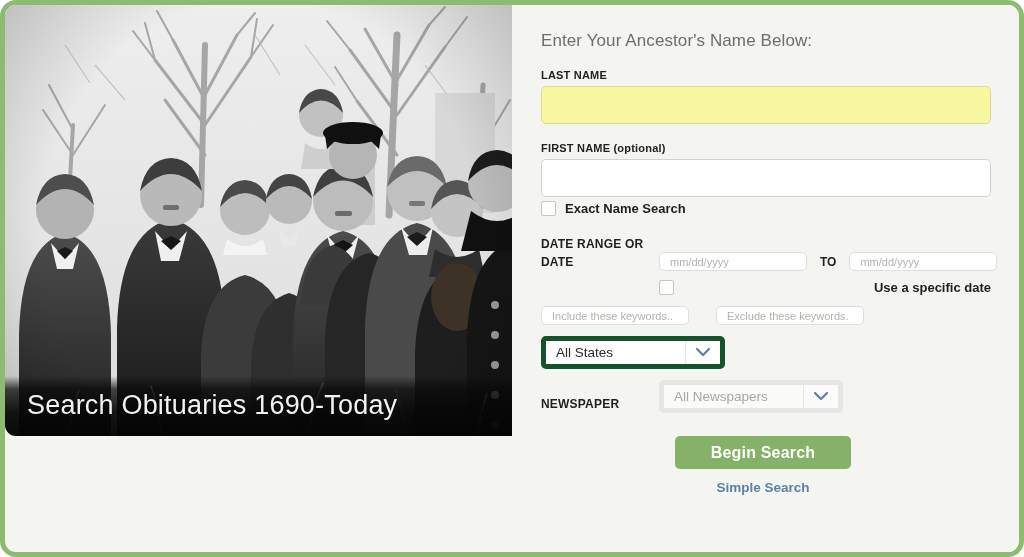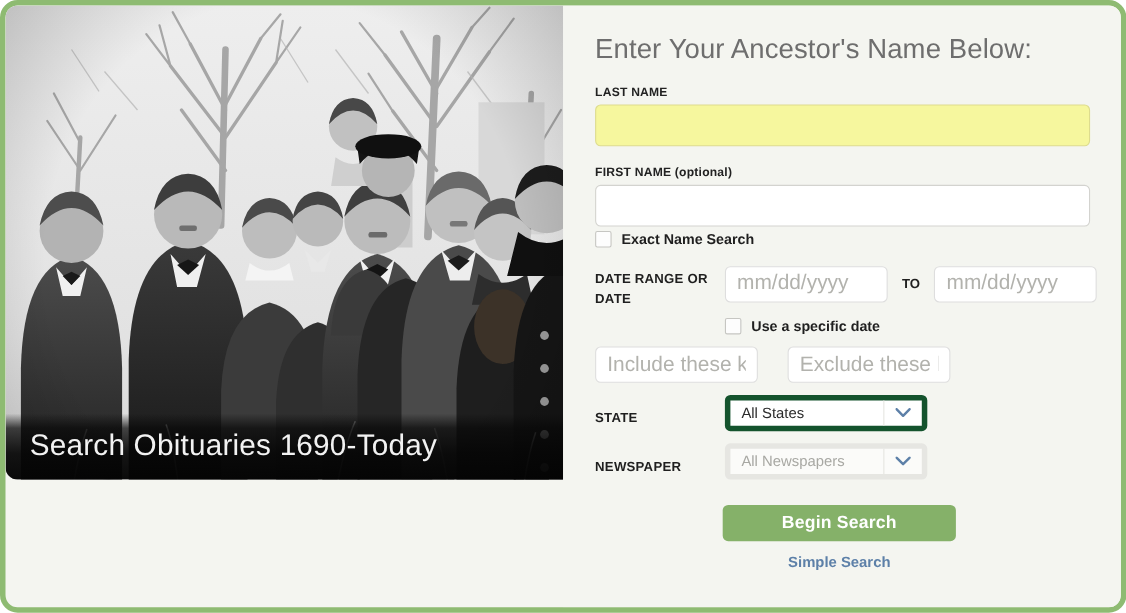--- a/index.html
+++ b/index.html
@@ -74,21 +74,21 @@
   }
   .form-inner {
     position: absolute;
     left: 29px;
     top: 0;
     width: 450px;
   }
 
   .form-heading {
     margin: 26px 0 0 0;
-    font-size: 25px;
+    font-size: 17px;
     font-weight: 300;
     color: #6e6e6e;
     letter-spacing: .1px;
     white-space: nowrap;
   }
 
   .field-label {
     font-size: 11px;
     font-weight: bold;
     color: #222222;
@@ -135,63 +135,64 @@
   .check-label {
     margin-left: 9px;
     font-size: 13px;
     font-weight: bold;
     color: #1f1f1f;
   }
 
   
   .row {
     display: flex;
-    align-items: center;
+    align-items: flex-end;
     margin-top: 11px;
   }
   .row-label {
     width: 118px;
     flex: 0 0 118px;
     font-size: 12px;
     font-weight: bold;
     color: #1f1f1f;
     letter-spacing: .2px;
     line-height: 1.5;
     padding-top: 8px;
   }
   .row-controls { display: flex; align-items: center; flex: 1; }
 
   .small-input {
     box-sizing: border-box;
-    height: 33px;
+    height: 19px;
     border: 1px solid #dedede;
     border-radius: 5px;
     background: #ffffff;
     font-family: "Liberation Sans", sans-serif;
-    font-size: 19px;
+    font-size: 11px;
     color: #333;
     padding: 0 10px;
     outline: none;
   }
   .small-input::placeholder { color: #b2b2ad; }
   .date-input { width: 148px; }
   .kw-input  { width: 148px; }
   .to-word {
     font-size: 12px;
     font-weight: bold;
     color: #1f1f1f;
     margin: 0 13px;
   }
   .gap-spacer { width: 27px; }
 
   .specific-date-row {
     display: flex;
     align-items: center;
     margin-top: 9px;
     margin-left: 118px;
+    justify-content: space-between;
   }
 
   
   .select-wrap {
     position: relative;
     box-sizing: border-box;
     width: 184px;
     height: 33px;
     border: 5px solid #14532d;
     border-radius: 5px;
@@ -223,21 +224,21 @@
   .submit-wrap {
     margin-top: 23px;
     margin-left: 118px;
     width: 208px;
     display: flex;
     flex-direction: column;
     align-items: center;
   }
   .begin-btn {
     box-sizing: border-box;
-    width: 212px;
+    width: 176px;
     height: 33px;
     border: none;
     border-radius: 5px;
     background: #85b169;
     color: #ffffff;
     font-family: "Liberation Sans", sans-serif;
     font-size: 16px;
     font-weight: bold;
     letter-spacing: .2px;
     cursor: pointer;
@@ -465,21 +466,20 @@
 
       <div class="row">
         <div class="row-controls">
           <input class="small-input kw-input" type="text" placeholder="Include these keywords.." style="">
           <span class="gap-spacer"></span>
           <input class="small-input kw-input" type="text" placeholder="Exclude these keywords." style="">
         </div>
       </div>
 
       <div class="row">
-        <div class="row-label">STATE</div>
         <div class="row-controls">
           <div class="select-wrap">
             <span class="select-value">All States</span>
             <span class="select-arrow">
               <svg width="14" height="9" viewBox="0 0 14 9">
                 <path d="M1 1 L7 7 L13 1" fill="none" stroke="#5d80a8" stroke-width="2.2" stroke-linecap="round" stroke-linejoin="round"></path>
               </svg>
             </span>
           </div>
         </div>

